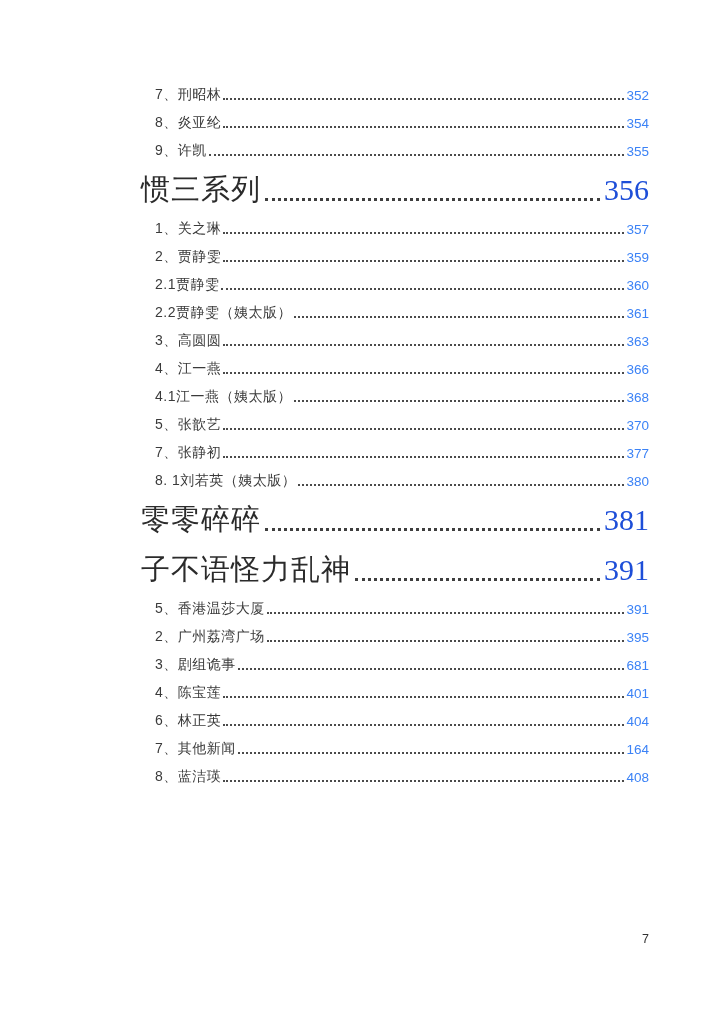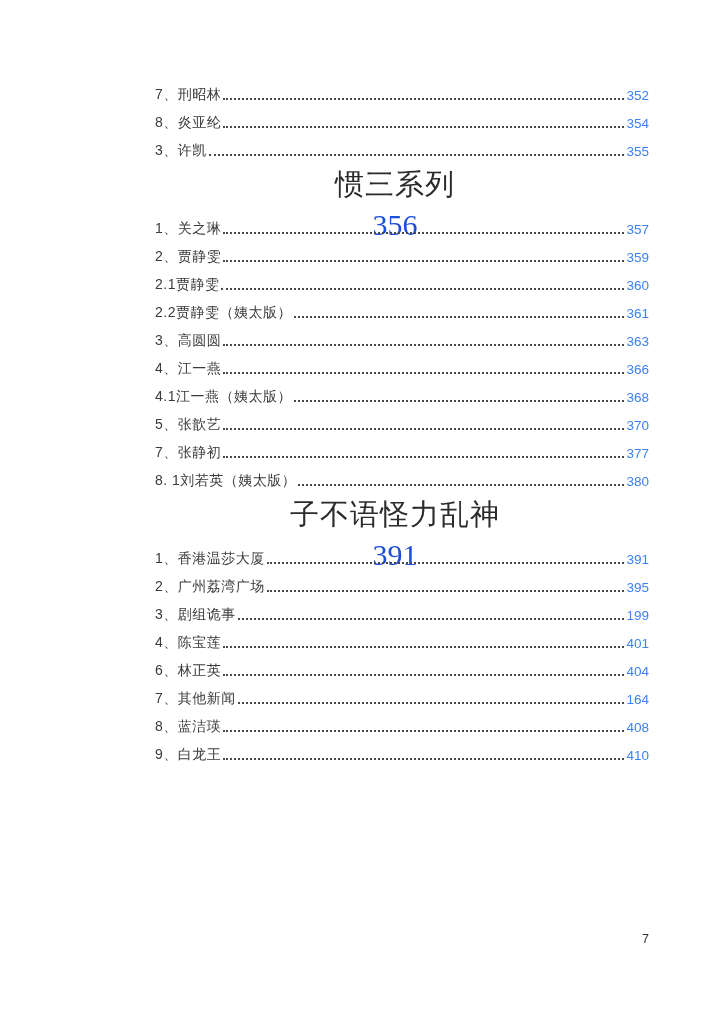--- a/index.html
+++ b/index.html
@@ -43,21 +43,20 @@
     border-bottom: 2px dotted #4a4a4a;
     margin: 0 2px;
     transform: translateY(4px);
   }
   .row.item .pagenum {
     font-size: 13.5px;
     color: #3b82f6;
   }
   .row.heading {
     height: 50px;
-    flex-direction: column;
   }
   .row.heading .label {
     font-size: 29px;
     color: #2b2b2b;
     white-space: nowrap;
     letter-spacing: 1px;
   }
   .row.heading .leader {
     flex: 1;
     height: 0;
@@ -87,21 +86,21 @@
     <span class="label">7、刑昭林</span>
     <span class="leader"></span>
     <span class="pagenum">352</span>
   </div>
       <div class="row item">
     <span class="label">8、炎亚纶</span>
     <span class="leader"></span>
     <span class="pagenum">354</span>
   </div>
       <div class="row item">
-    <span class="label">3、许凯</span>
+    <span class="label">9、许凯</span>
     <span class="leader"></span>
     <span class="pagenum">355</span>
   </div>
       <div class="row heading">
     <span class="label">惯三系列</span>
     <span class="leader"></span>
     <span class="pagenum">356</span>
   </div>
       <div class="row item">
     <span class="label">1、关之琳</span>
@@ -147,59 +146,59 @@
     <span class="label">7、张静初</span>
     <span class="leader"></span>
     <span class="pagenum">377</span>
   </div>
       <div class="row item">
     <span class="label">8. 1刘若英（姨太版）</span>
     <span class="leader"></span>
     <span class="pagenum">380</span>
   </div>
       <div class="row heading">
+    <span class="label">零零碎碎</span>
+    <span class="leader"></span>
+    <span class="pagenum">381</span>
+  </div>
+      <div class="row heading">
     <span class="label">子不语怪力乱神</span>
     <span class="leader"></span>
     <span class="pagenum">391</span>
   </div>
       <div class="row item">
-    <span class="label">1、香港温莎大厦</span>
+    <span class="label">5、香港温莎大厦</span>
     <span class="leader"></span>
     <span class="pagenum">391</span>
   </div>
       <div class="row item">
     <span class="label">2、广州荔湾广场</span>
     <span class="leader"></span>
     <span class="pagenum">395</span>
   </div>
       <div class="row item">
     <span class="label">3、剧组诡事</span>
     <span class="leader"></span>
-    <span class="pagenum">199</span>
+    <span class="pagenum">681</span>
   </div>
       <div class="row item">
     <span class="label">4、陈宝莲</span>
     <span class="leader"></span>
     <span class="pagenum">401</span>
   </div>
       <div class="row item">
     <span class="label">6、林正英</span>
     <span class="leader"></span>
     <span class="pagenum">404</span>
   </div>
       <div class="row item">
     <span class="label">7、其他新闻</span>
     <span class="leader"></span>
     <span class="pagenum">164</span>
   </div>
       <div class="row item">
     <span class="label">8、蓝洁瑛</span>
     <span class="leader"></span>
     <span class="pagenum">408</span>
-  </div>
-      <div class="row item">
-    <span class="label">9、白龙王</span>
-    <span class="leader"></span>
-    <span class="pagenum">410</span>
   </div>
     </main>
   <div class="page-number">7</div>
 </div>
 
 </body></html>

